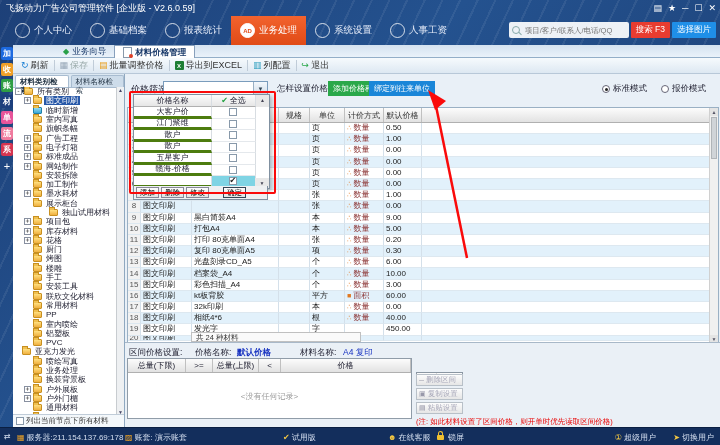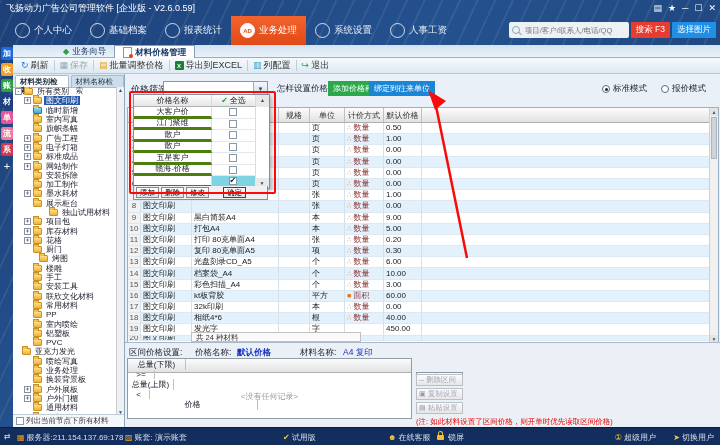--- a/index.html
+++ b/index.html
@@ -144,21 +144,21 @@
   .red-rect{position:absolute;left:129px;top:91px;width:143px;height:99px;border:2px solid #fa0a0a;border-radius:2px;z-index:6;pointer-events:none;}
   .arrow-svg{position:absolute;left:420px;top:86px;z-index:7;pointer-events:none;}
   
   .interval{position:absolute;left:0px;top:268px;width:595px;height:85px;background:#eaf0f6;border-top:1px solid #a8b8c8;font-size:8.5px;color:#223;}
   .iv-title{position:absolute;left:4px;top:4px;}
   .iv-lab1{position:absolute;left:70px;top:4px;}
   .iv-val1{position:absolute;left:112px;top:4px;color:#1530c0;font-weight:bold;}
   .iv-lab2{position:absolute;left:175px;top:4px;}
   .iv-val2{position:absolute;left:218px;top:4px;color:#1530c0;}
   .iv-table{position:absolute;left:2px;top:15px;width:285px;height:61px;background:#fff;border:1px solid #909ca8;box-sizing:border-box;}
-  .iv-head{display:flex;height:13px;background:linear-gradient(#fcfcfc,#e2e2e2);border-bottom:1px solid #b0b0b0;font-size:8px;flex-direction:column;}
+  .iv-head{display:flex;height:13px;background:linear-gradient(#fcfcfc,#e2e2e2);border-bottom:1px solid #b0b0b0;font-size:8px;}
   .iv-head div{display:flex;align-items:center;justify-content:center;border-right:1px solid #c0c0c0;box-sizing:border-box;}
   .iv-empty{position:absolute;left:0;right:0;top:32px;text-align:center;color:#999;font-size:8px;}
   .iv-btn{position:absolute;left:291px;width:47px;height:12px;background:linear-gradient(#fcfcfc,#e6e6e6);border:1px solid #8a96a2;
           font-size:7.5px;display:flex;align-items:center;gap:2px;padding:0 2px;box-sizing:border-box;color:#222;}
   .iv-btn.dis{color:#aab;border-color:#b8c0c8;}
   .iv-btn .ic{font-size:7px;}
   .iv-note{position:absolute;left:291px;top:74px;color:#e80000;font-size:7.5px;white-space:nowrap;}
   
   .statusbar{position:absolute;left:0;top:427px;width:720px;height:18px;background:#132e5c;border-top:1px solid #0a1f42;
           color:#d5dff0;font-size:8px;}
@@ -363,21 +363,21 @@
         <div class="trow" style="padding-left: 11px;">
           <span class="expand">+</span>
           <span class="folder"></span>
           <span class="lbl">花格</span>
         </div>
         <div class="trow" style="padding-left: 11px;">
           <span class="exsp"></span>
           <span class="folder"></span>
           <span class="lbl">厨门</span>
         </div>
-        <div class="trow" style="padding-left: 17px;">
+        <div class="trow" style="padding-left: 11px;">
           <span class="exsp"></span>
           <span class="folder"></span>
           <span class="lbl">烤图</span>
         </div>
         <div class="trow" style="padding-left: 11px;">
           <span class="exsp"></span>
           <span class="folder"></span>
           <span class="lbl">楼雕</span>
         </div>
         <div class="trow" style="padding-left: 11px;">

